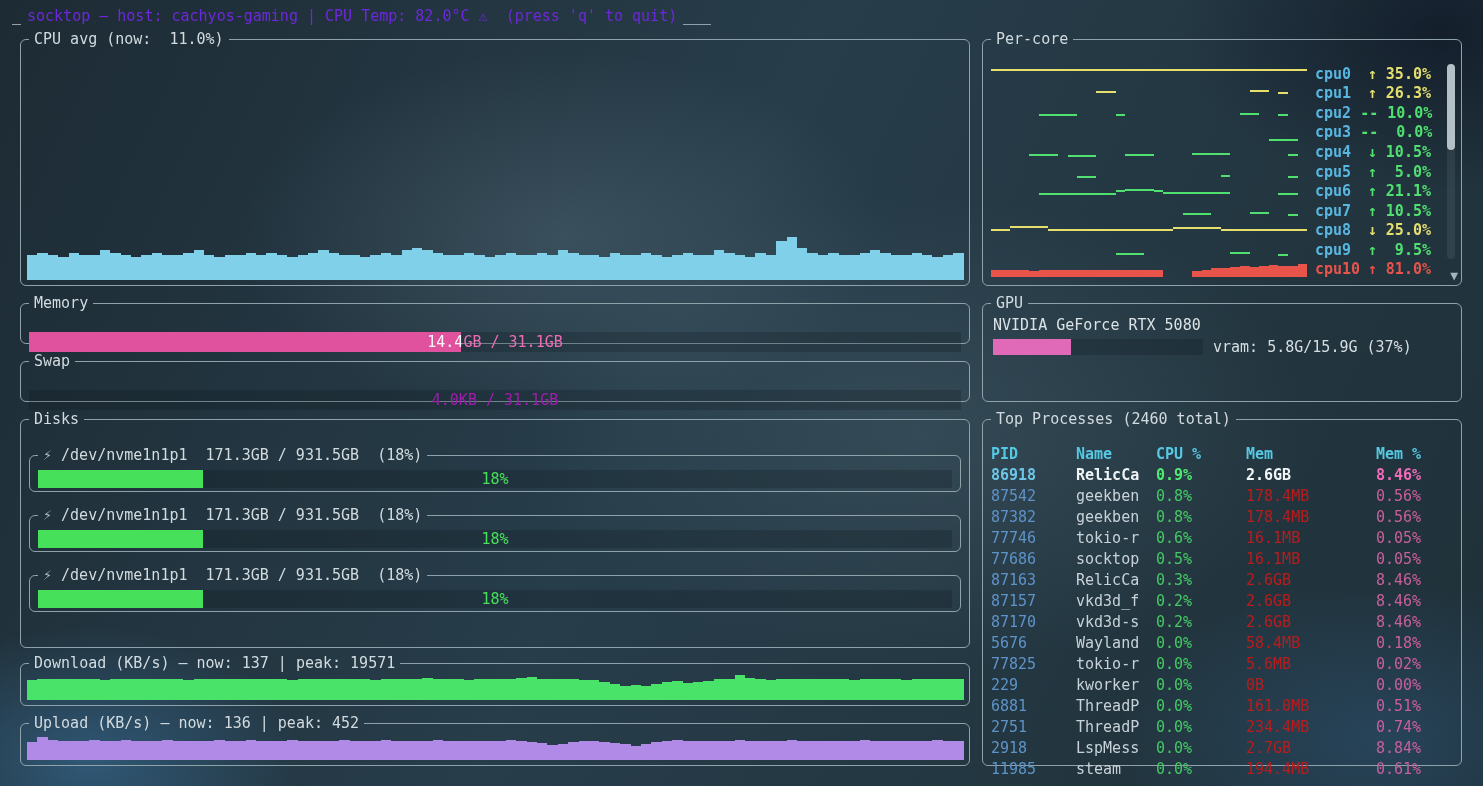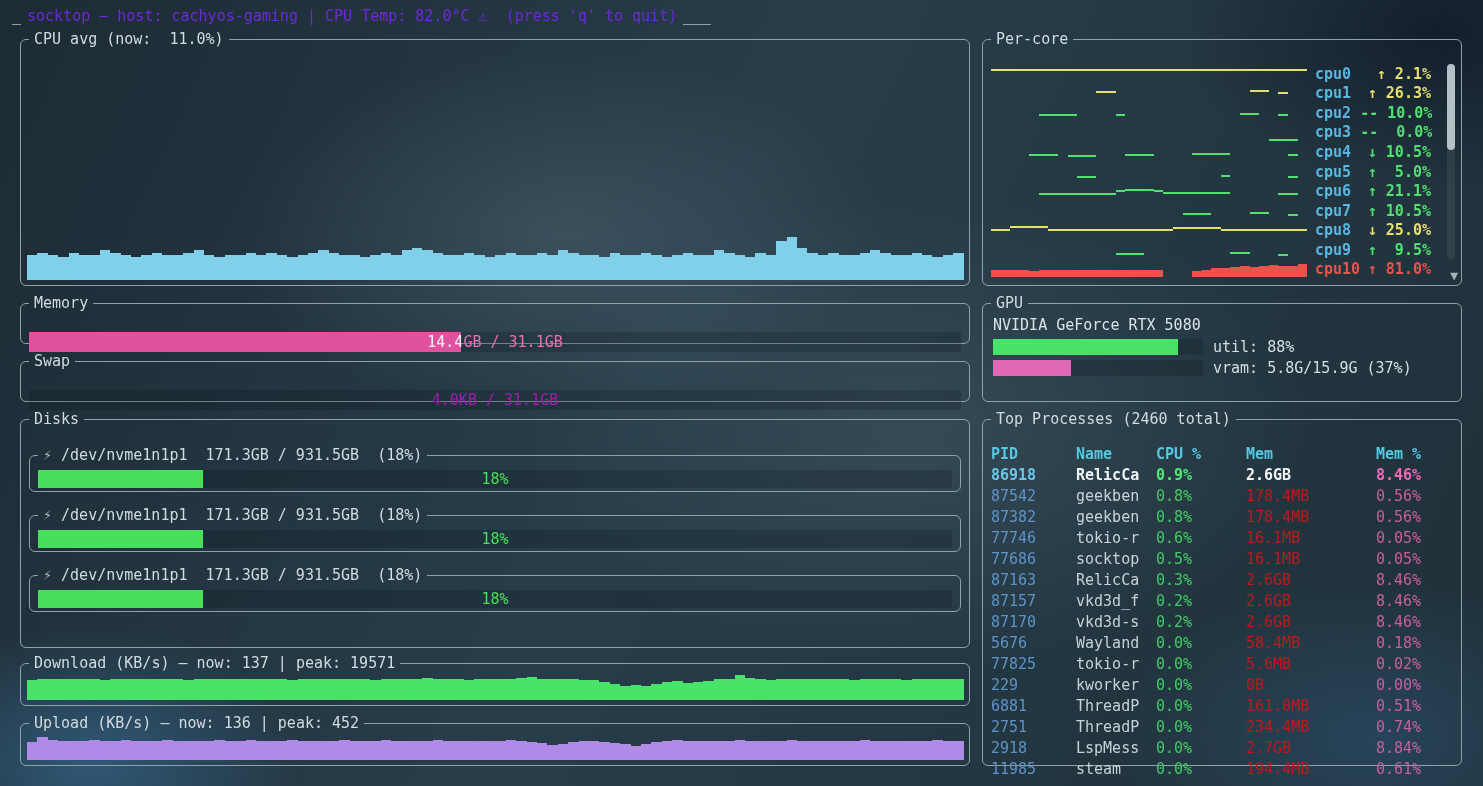--- a/index.html
+++ b/index.html
@@ -526,21 +526,21 @@
             </div>
             <div class="pc-cell">
               <div class="pc-mark" style="background: rgb(230, 223, 110); height: 2px; bottom: calc(80% - 2px);"></div>
             </div>
             <div class="pc-cell">
               <div class="pc-mark" style="background: rgb(230, 223, 110); height: 2px; bottom: calc(80% - 2px);"></div>
             </div>
           </div>
           <div class="pc-label">
             <span class="pre" style="color: rgb(88, 182, 224);">cpu0 </span>
-            <span class="pre" style="color: rgb(230, 223, 110);">↑ 2.1%</span>
+            <span class="pre" style="color: rgb(230, 223, 110);">↑ 35.0%</span>
           </div>
         </div>
         <div class="pc-row">
           <div class="pc-spark">
             <div class="pc-cell"></div>
             <div class="pc-cell"></div>
             <div class="pc-cell"></div>
             <div class="pc-cell"></div>
             <div class="pc-cell"></div>
             <div class="pc-cell"></div>
@@ -1211,26 +1211,20 @@
       </div>
     <div class="pc-scroll">
       <div class="pc-thumb"></div>
     </div>
     <div class="pc-down">▼</div>
   </fieldset>
 
   <fieldset class="panel" id="p-gpu">
     <legend>GPU</legend>
     <div class="gpu-name">NVIDIA GeForce RTX 5080</div>
-    <div class="gpu-row">
-      <div class="gpu-track">
-        <div class="gauge-fill" id="gpu-util-fill" style="width: 88%; background: rgb(73, 227, 106);"></div>
-      </div>
-      <span class="gpu-text pre">util: 88%</span>
-    </div>
     <div class="gpu-row">
       <div class="gpu-track">
         <div class="gauge-fill" id="gpu-vram-fill" style="width: 37%; background: rgb(224, 106, 184);"></div>
       </div>
       <span class="gpu-text pre">vram: 5.8G/15.9G (37%)</span>
     </div>
   </fieldset>
 
   <fieldset class="panel" id="p-proc">
     <legend>Top Processes (2460 total)</legend>

